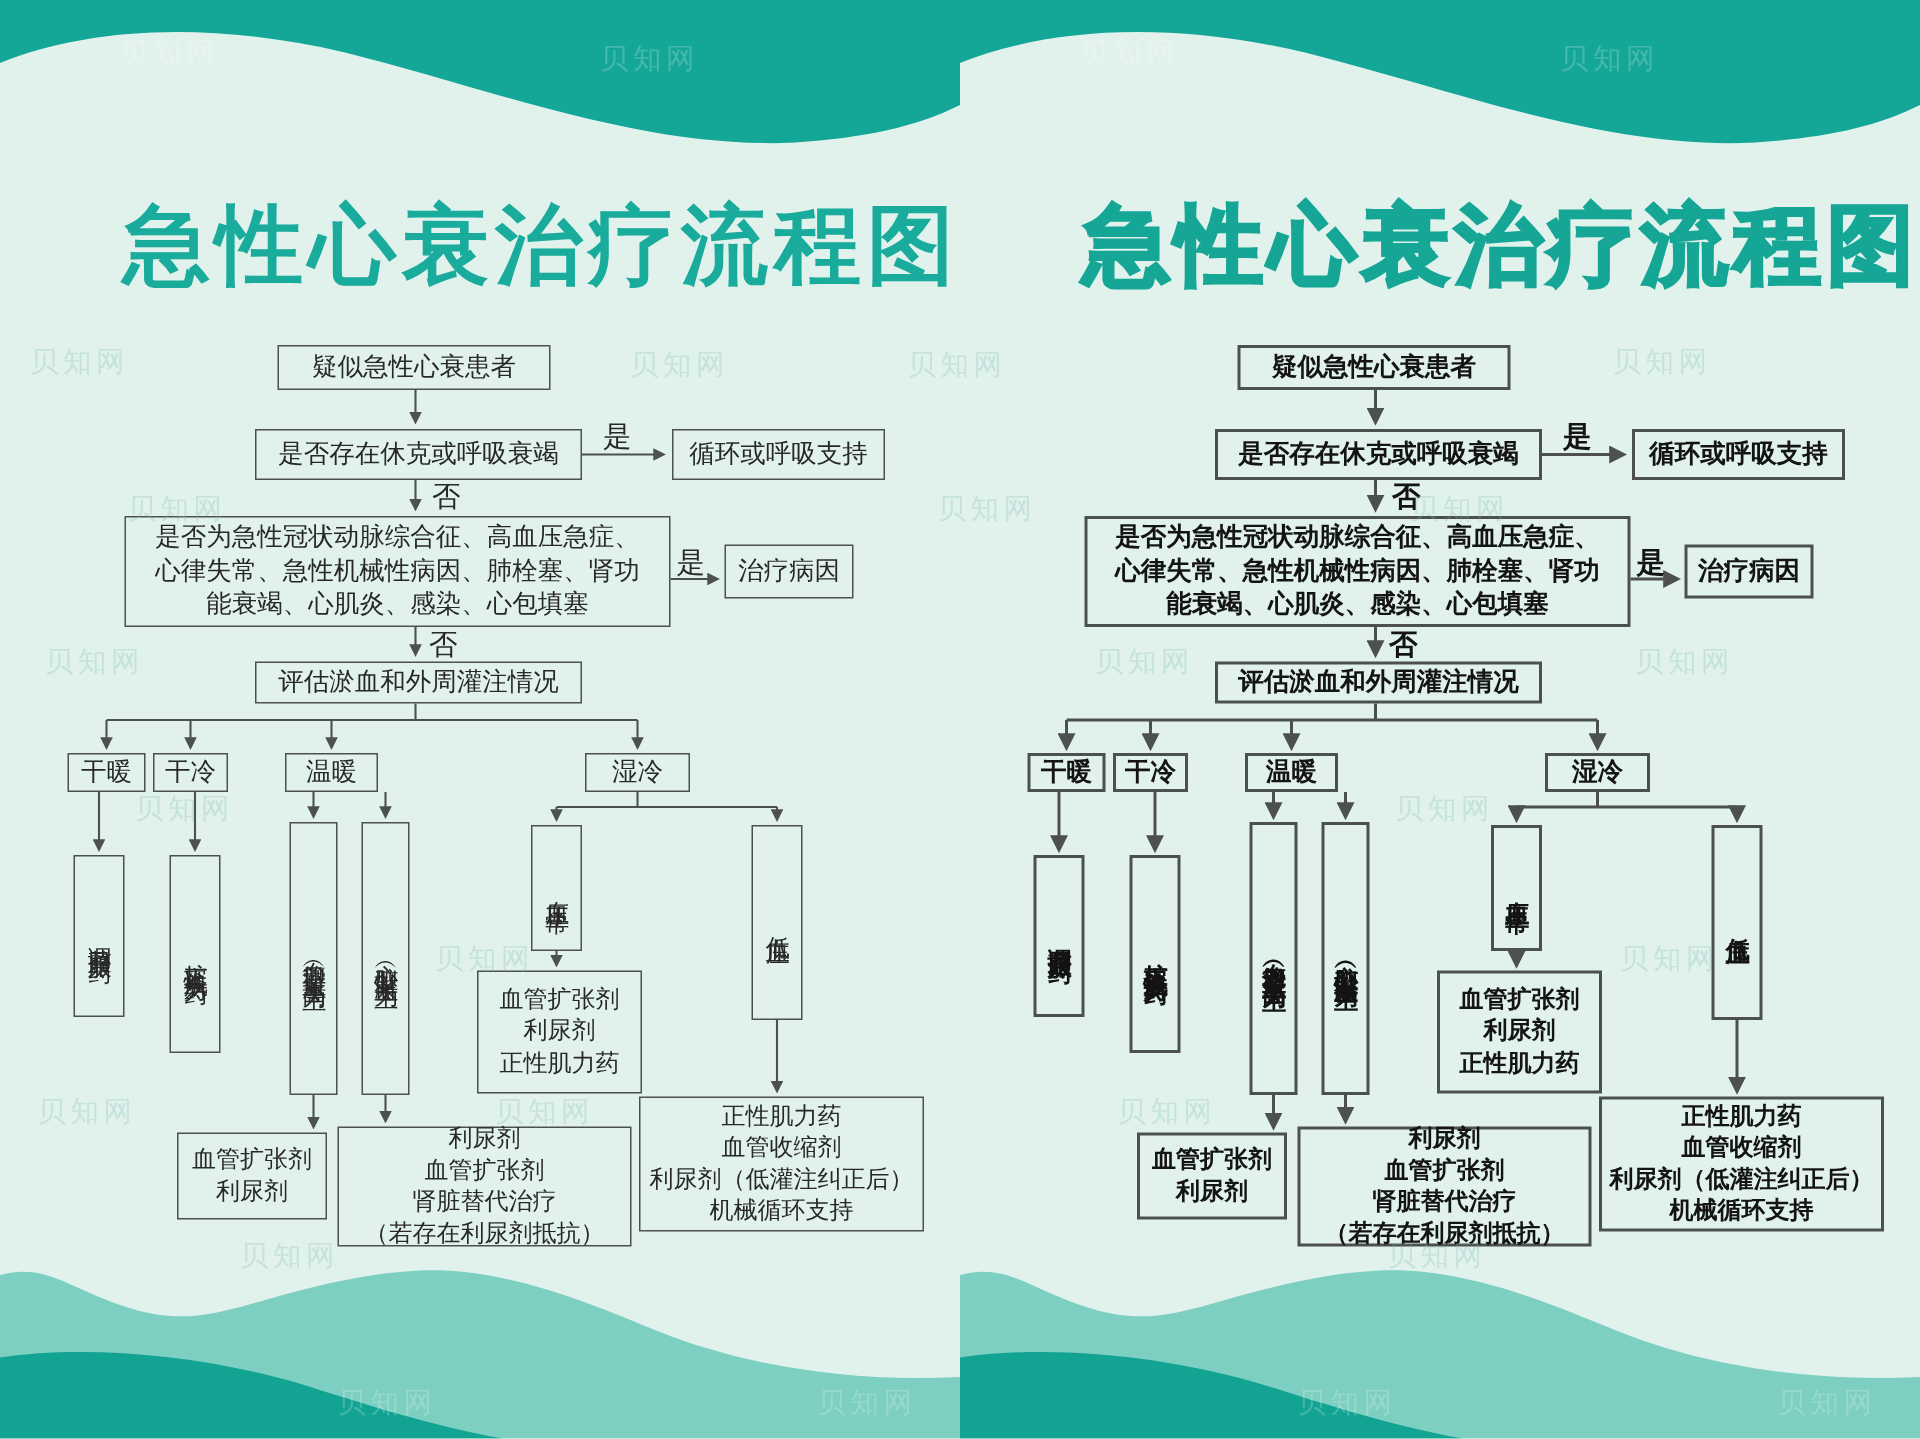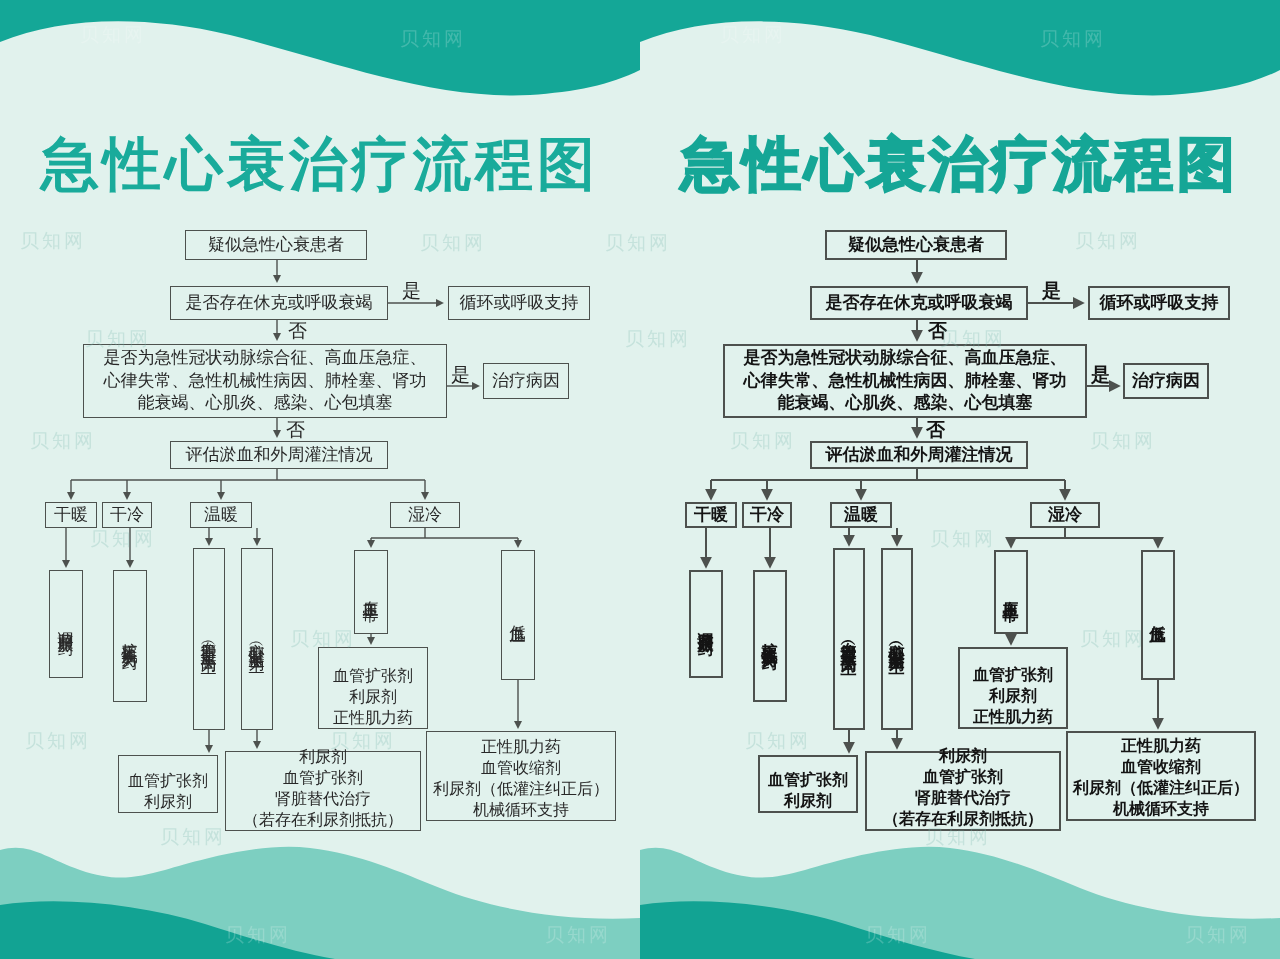--- a/index.html
+++ b/index.html
@@ -14,33 +14,33 @@
   .wm{
     position:absolute;font-style:normal;font-size:19px;letter-spacing:3px;
     color:rgba(125,185,175,0.28);z-index:5;white-space:nowrap;
   }
   .wm.on-teal{color:rgba(255,255,255,0.20);}
   .panel{position:absolute;top:0;width:640px;height:959px;z-index:3;}
   .panel.left{left:0;}
   .panel.right{left:640px;}
   .title{
     position:absolute;left:0;right:0;top:124px;height:80px;
-    text-align:center;font-size:58px;font-weight:bold;letter-spacing:4px;
+    text-align:right;font-size:58px;font-weight:bold;letter-spacing:4px;
     color:#19ab9b;line-height:80px;white-space:nowrap;
   }
   .panel.right .title{color:#15a696;-webkit-text-stroke:2.2px #15a696;}
   .node{
     position:absolute;box-sizing:border-box;border:1.5px solid #4d514e;
     color:#282828;display:flex;flex-direction:column;align-items:center;justify-content:center;
     text-align:center;font-size:17px;line-height:1.32;
   }
   .panel.right .node{border-width:2px;font-weight:bold;color:#141414;}
   .node .ln{display:block;white-space:nowrap;}
   .vnode{writing-mode:vertical-rl;font-size:16px;letter-spacing:2px;flex-direction:row;}
-  .sm{font-size:16px;justify-content:flex-end;}
+  .sm{font-size:16px;}
   .lbl{position:absolute;font-size:19px;color:#282828;z-index:4;}
   .panel.right .lbl{font-weight:bold;color:#141414;}
   .flow-lines{position:absolute;left:0;top:0;z-index:2;}
   .flow-lines line,.flow-lines polyline{stroke:#4d514e;stroke-width:1.4;fill:none;}
   .panel.right .flow-lines line,.panel.right .flow-lines polyline{stroke-width:2;}
 </style>
 </head>
 <body>
 
 <svg class="deco top" height="130" viewBox="0 0 1280 130">

